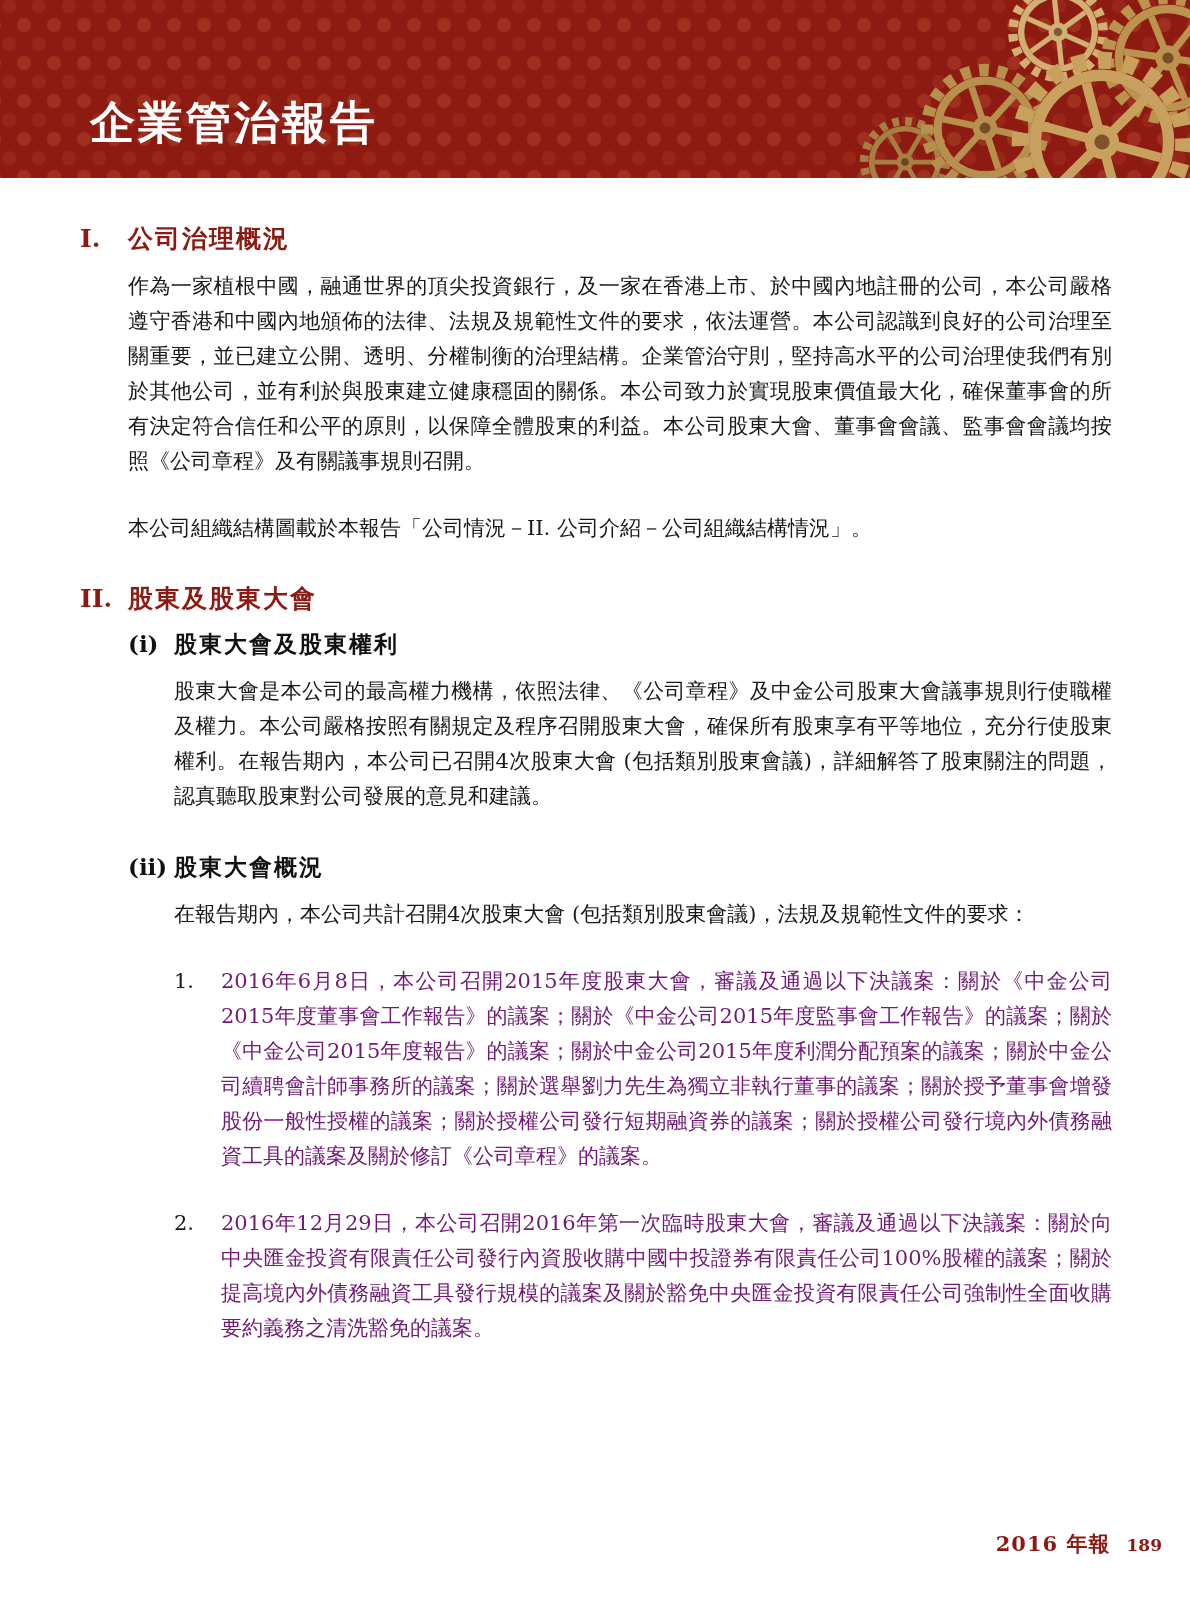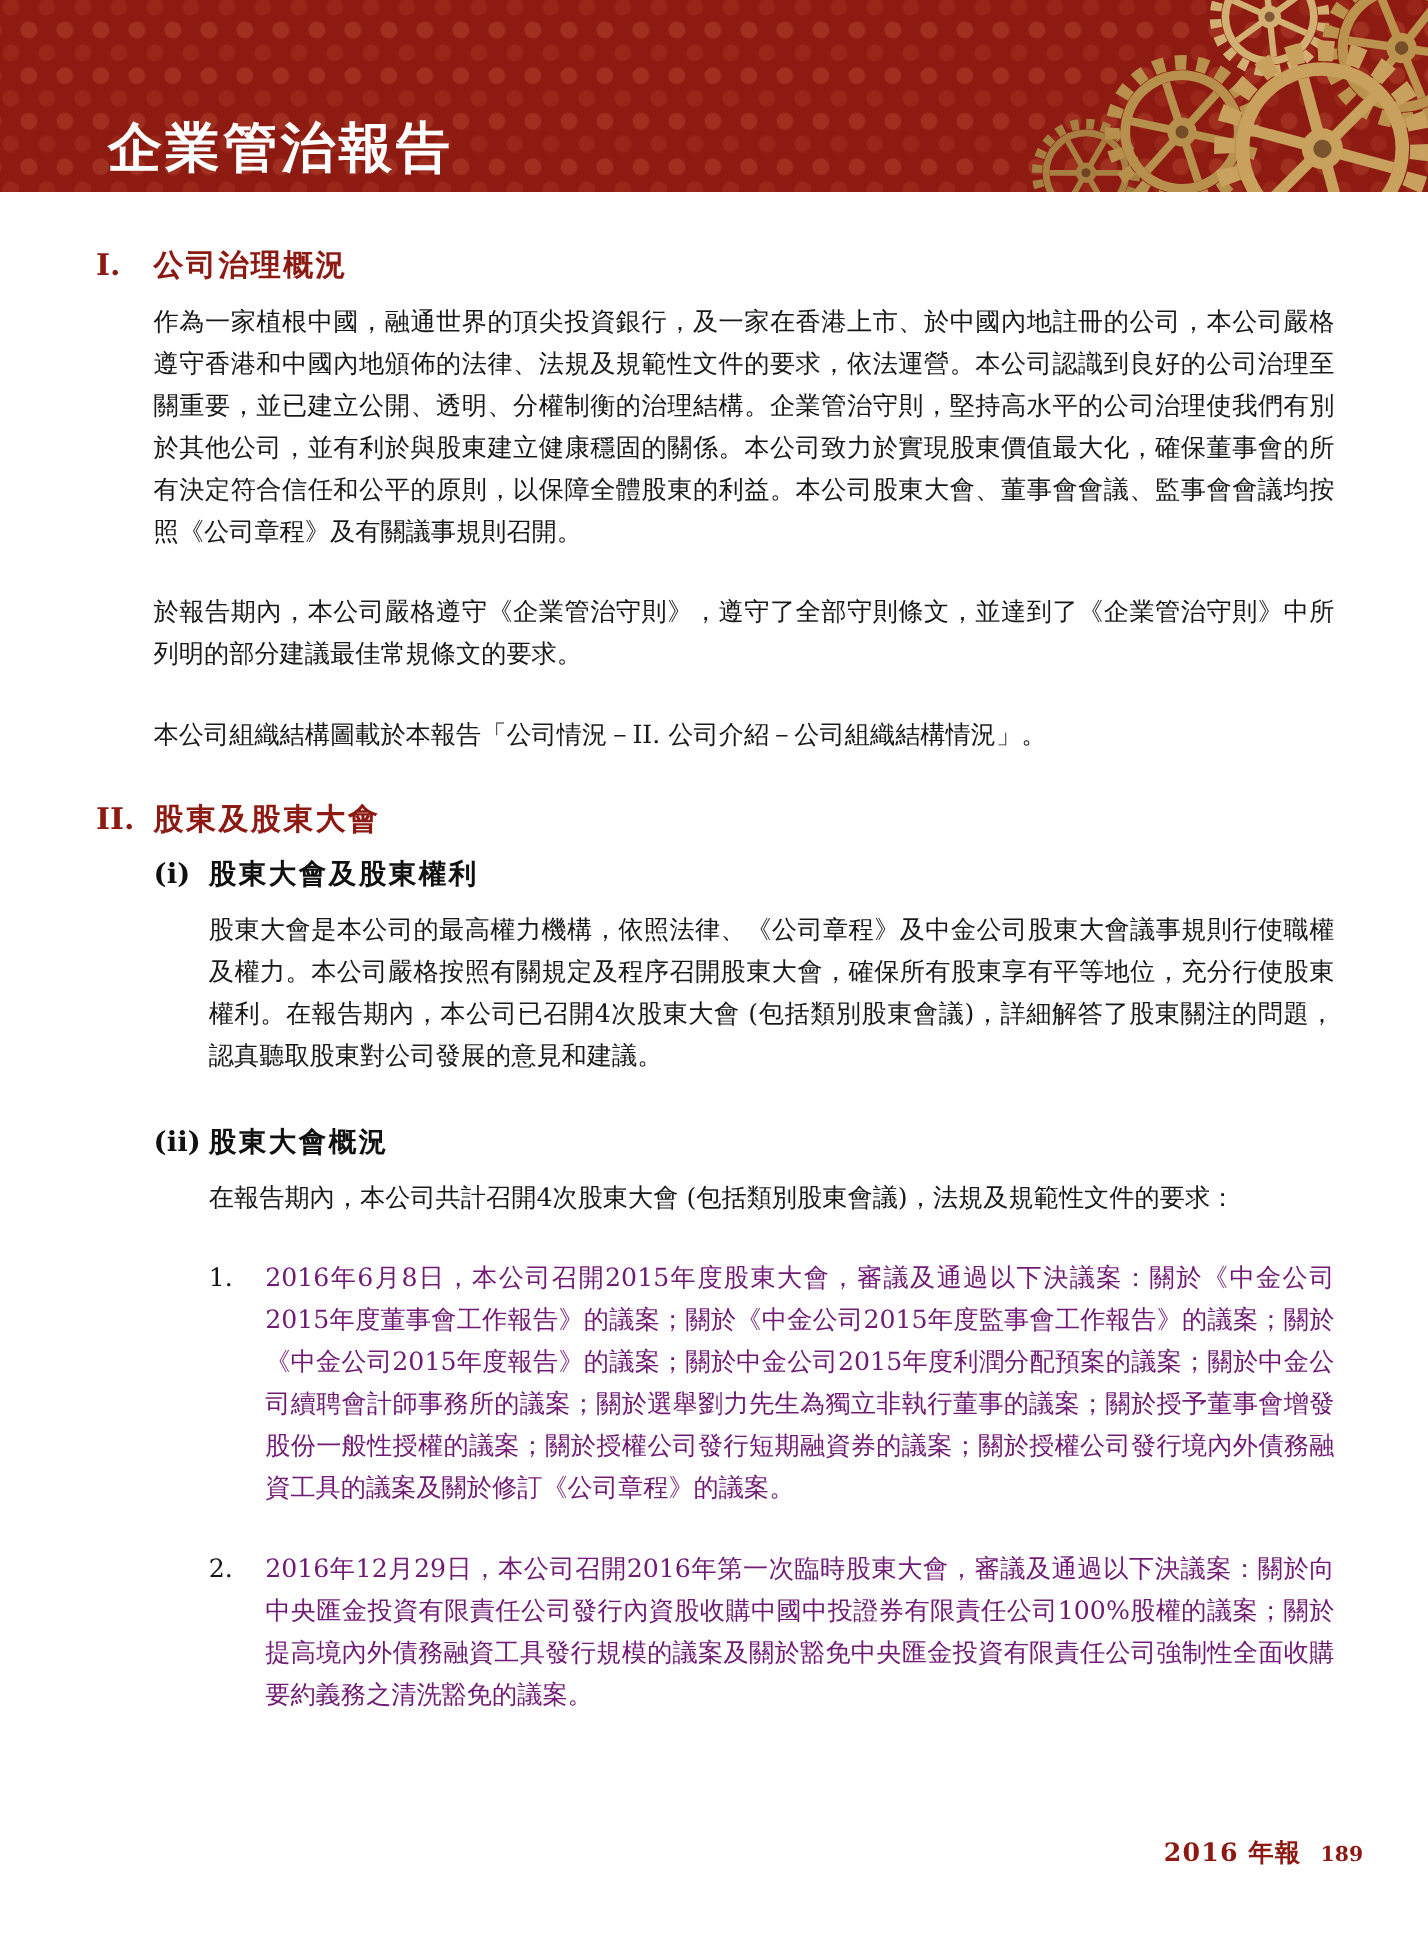--- a/index.html
+++ b/index.html
@@ -7,21 +7,21 @@
     width: 1190px; height: 1615px;
     font-family: "DejaVu Serif", "Liberation Serif", serif;
     color: #181818;
     position: relative;
     overflow: hidden;
   }
 
   
   .banner {
     position: relative;
-    height: 160px;
+    height: 178px;
     background: #8e1b12;
     overflow: hidden;
   }
   .banner::before {
     content: "";
     position: absolute; inset: 0;
     background-image:
       radial-gradient(circle, rgba(210,105,70,0.26) 0 6.5px, rgba(210,105,70,0) 7.5px),
       radial-gradient(circle, rgba(210,105,70,0.14) 0 6.5px, rgba(210,105,70,0) 7.5px);
     background-size: 30px 38px, 30px 38px;
@@ -92,21 +92,21 @@
     flex: 1;
     font-size: 21px; line-height: 35px;
     text-align: justify;
     color: #701a75;
     margin: 0;
   }
 
   
   .footer {
     position: absolute;
-    top: 1530px; right: 54px;
+    top: 1530px; right: 28px;
     display: flex; align-items: baseline; gap: 16px;
     color: #8c1a13; font-weight: bold;
   }
   .footer .report-label { font-size: 21px; letter-spacing: 1px; }
   .footer .page-number  { font-size: 17px; }
 </style>
 </head>
 <body>
 
 <div class="page">
@@ -135,21 +135,20 @@
 
   <main class="content">
 
     <section class="section">
       <div class="sec-head">
         <span class="sec-num">I.</span>
         <h2 class="sec-title">公司治理概況</h2>
       </div>
       <div class="sec-body">
         <p class="para">作為一家植根中國，融通世界的頂尖投資銀行，及一家在香港上市、於中國內地註冊的公司，本公司嚴格遵守香港和中國內地頒佈的法律、法規及規範性文件的要求，依法運營。本公司認識到良好的公司治理至關重要，並已建立公開、透明、分權制衡的治理結構。企業管治守則，堅持高水平的公司治理使我們有別於其他公司，並有利於與股東建立健康穩固的關係。本公司致力於實現股東價值最大化，確保董事會的所有決定符合信任和公平的原則，以保障全體股東的利益。本公司股東大會、董事會會議、監事會會議均按照《公司章程》及有關議事規則召開。</p>
-        <p class="para">於報告期內，本公司嚴格遵守《企業管治守則》，遵守了全部守則條文，並達到了《企業管治守則》中所列明的部分建議最佳常規條文的要求。</p>
         <p class="para">本公司組織結構圖載於本報告「公司情況－II. 公司介紹－公司組織結構情況」。</p>
       </div>
     </section>
 
     <section class="section">
       <div class="sec-head">
         <span class="sec-num">II.</span>
         <h2 class="sec-title">股東及股東大會</h2>
       </div>
       <div class="sec-body">

